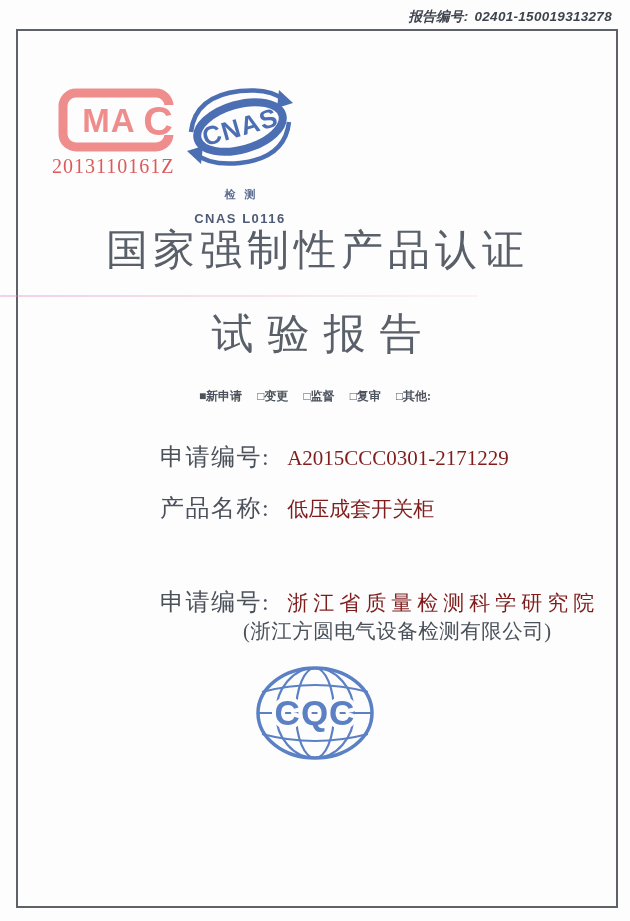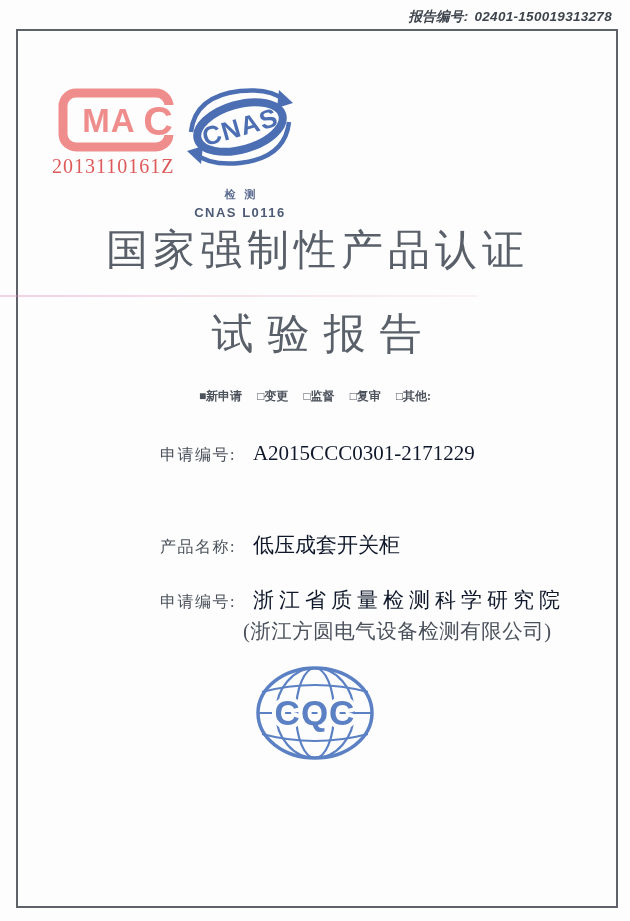--- a/index.html
+++ b/index.html
@@ -32,21 +32,21 @@
     font-family:"Liberation Serif","DejaVu Serif",serif; white-space:nowrap;
   }
   
   .cnas { position:absolute; left:181px; top:84px; width:118px; text-align:center; }
   .cnas svg { display:block; margin:0 auto; }
   .cnas-cn {
     margin-top:17px; font-size:11px; color:#5d6d92; letter-spacing:9px;
     text-indent:9px; font-weight:700;
   }
   .cnas-code {
-    margin-top:3px; font-size:13px; color:#4e5b76; letter-spacing:1.5px;
+    margin-top:9px; font-size:13px; color:#4e5b76; letter-spacing:1.5px;
     font-family:"Liberation Sans","DejaVu Sans",sans-serif; font-weight:600;
   }
   
   .title-main {
     position:absolute; left:0; right:0; top:222px; text-align:center;
     font-size:42px; letter-spacing:5px; text-indent:5px; color:#5a6069;
     white-space:nowrap;
   }
   .title-sub {
     position:absolute; left:3px; right:0; top:306px; text-align:center;
@@ -60,24 +60,24 @@
     border-radius:1px;
   }
   
   .check-row {
     position:absolute; left:0; right:0; top:388px; text-align:center;
     font-size:12px; font-weight:600; color:#4d535d; white-space:nowrap;
   }
   .check-row span { margin:0 6px; }
   
   .field { position:absolute; left:160px; white-space:nowrap; }
-  .field .flabel { font-size:16px; letter-spacing:1.5px; color:#4a515b; }
-  .field .fvalue { font-size:21px; margin-left:13px; color:#0f172a; }
+  .field .flabel { font-size:24px; letter-spacing:1.5px; color:#4a515b; }
+  .field .fvalue { font-size:21px; margin-left:13px; color:#7f1d1d; }
   .f-app   { top:441px; }
-  .f-prod  { top:492px;margin-top:39px; }
+  .f-prod  { top:492px; }
   .f-model { top:542px; }
   .f-lab   { top:586px; }
   .f-lab .fvalue { letter-spacing:5px; }
   .f-lab2  { position:absolute; left:243px; top:617px; font-size:20.5px;
              color:#4a515b; letter-spacing:.5px; white-space:nowrap; }
   
   .cqc { position:absolute; left:50%; top:663px; transform:translateX(-50%); }
 </style>
 </head>
 <body>

